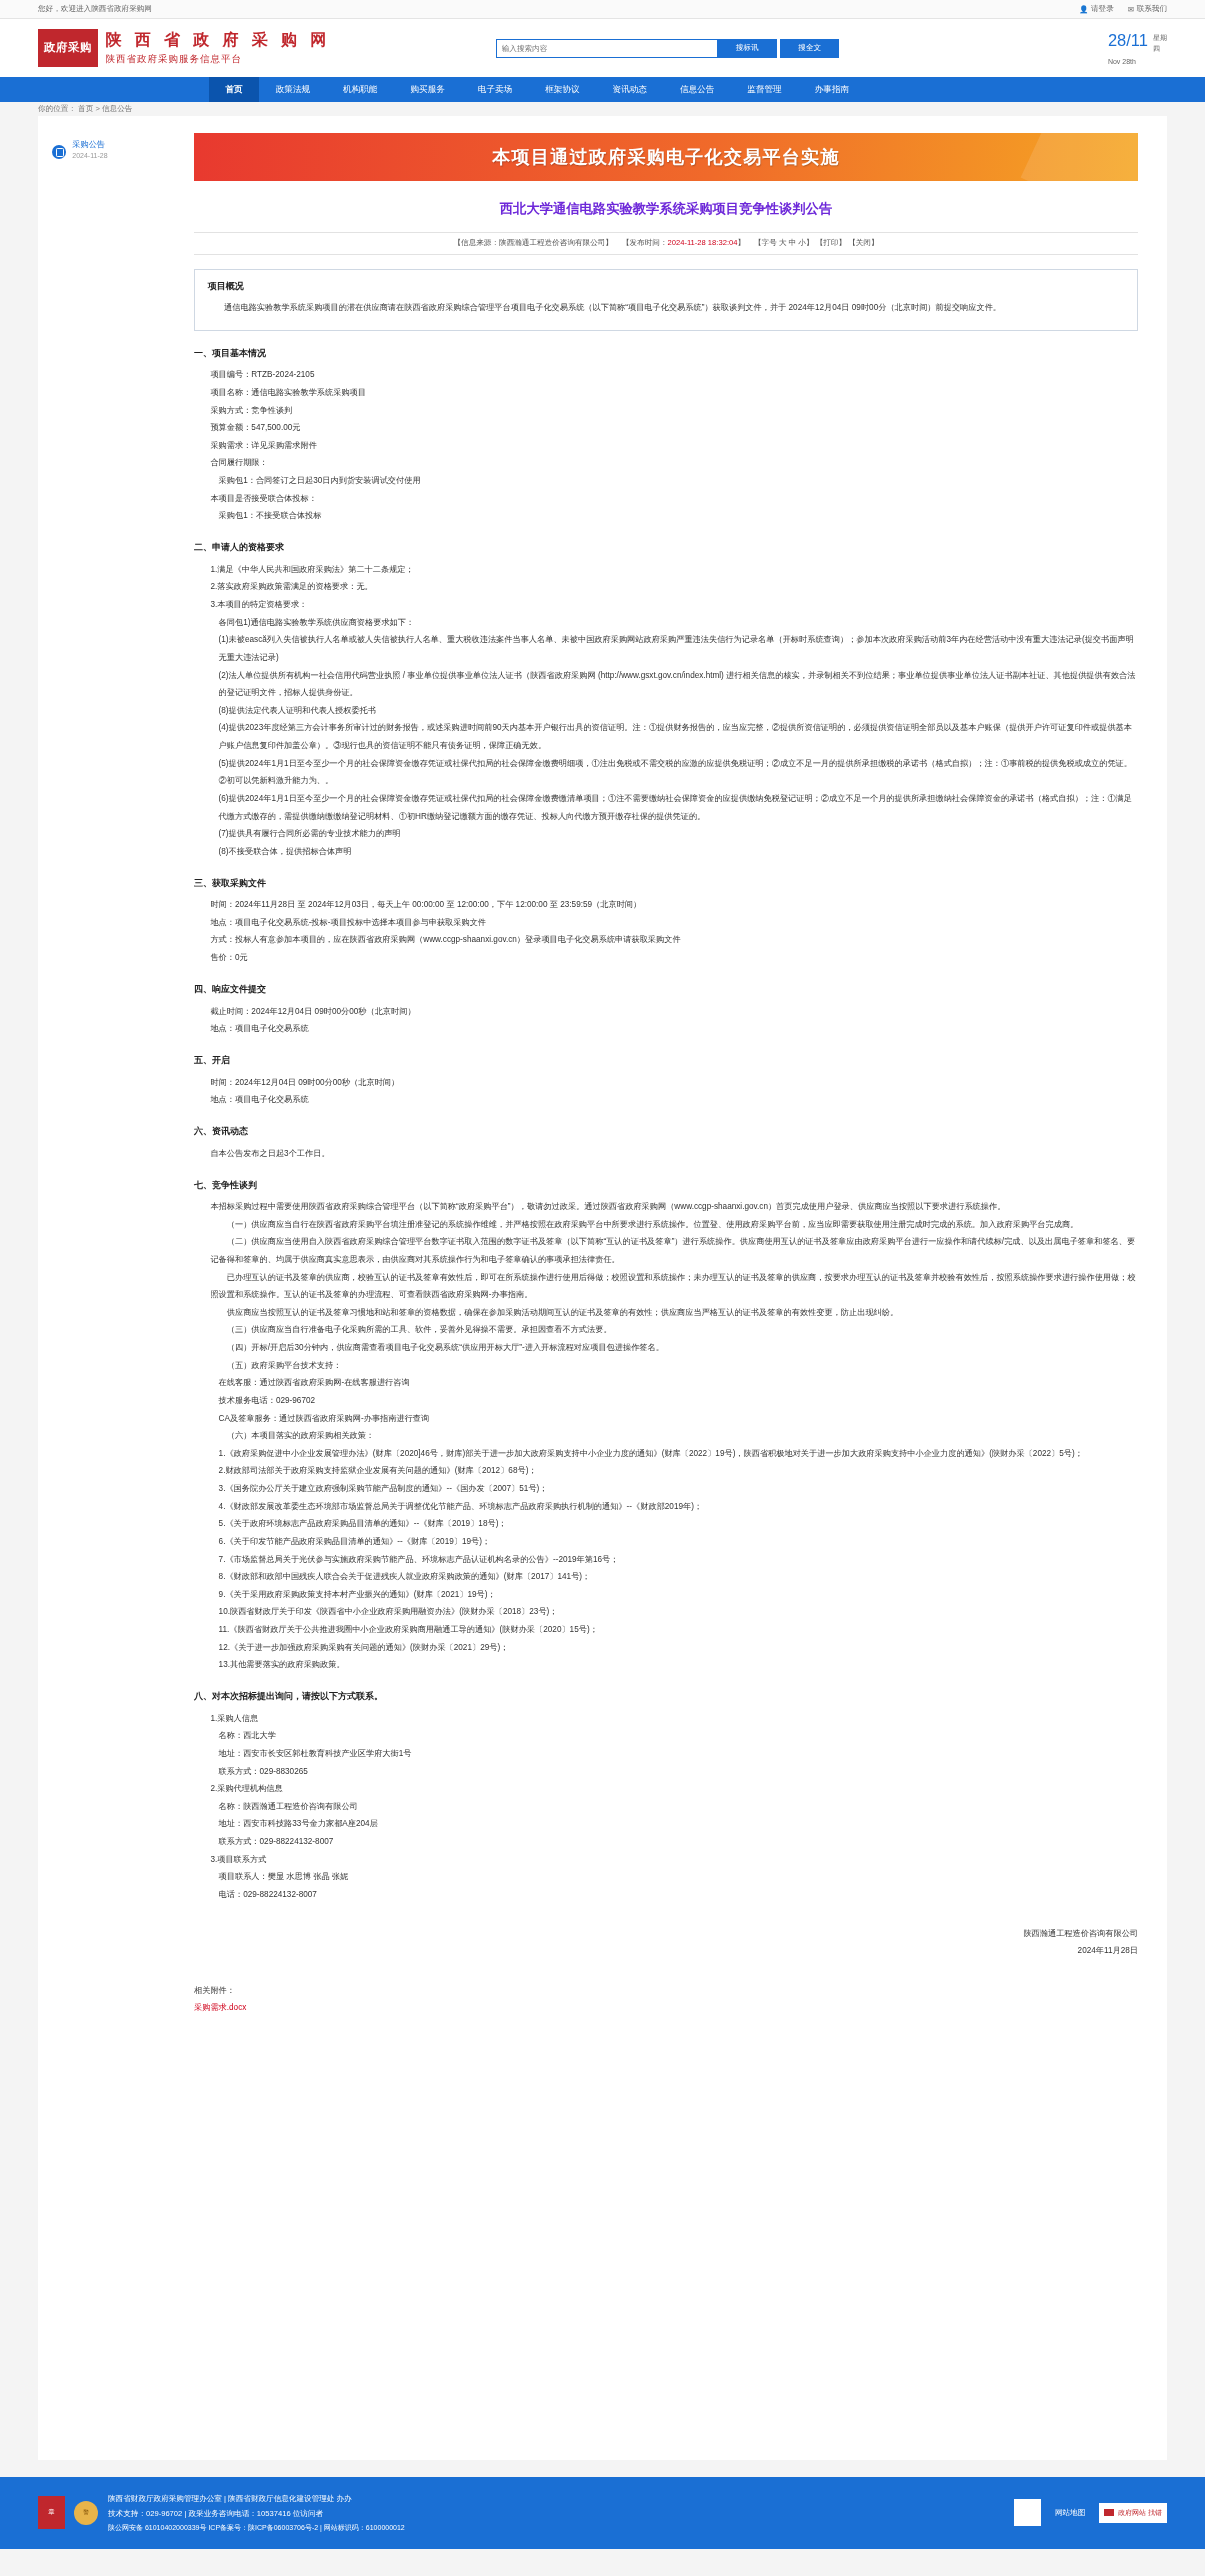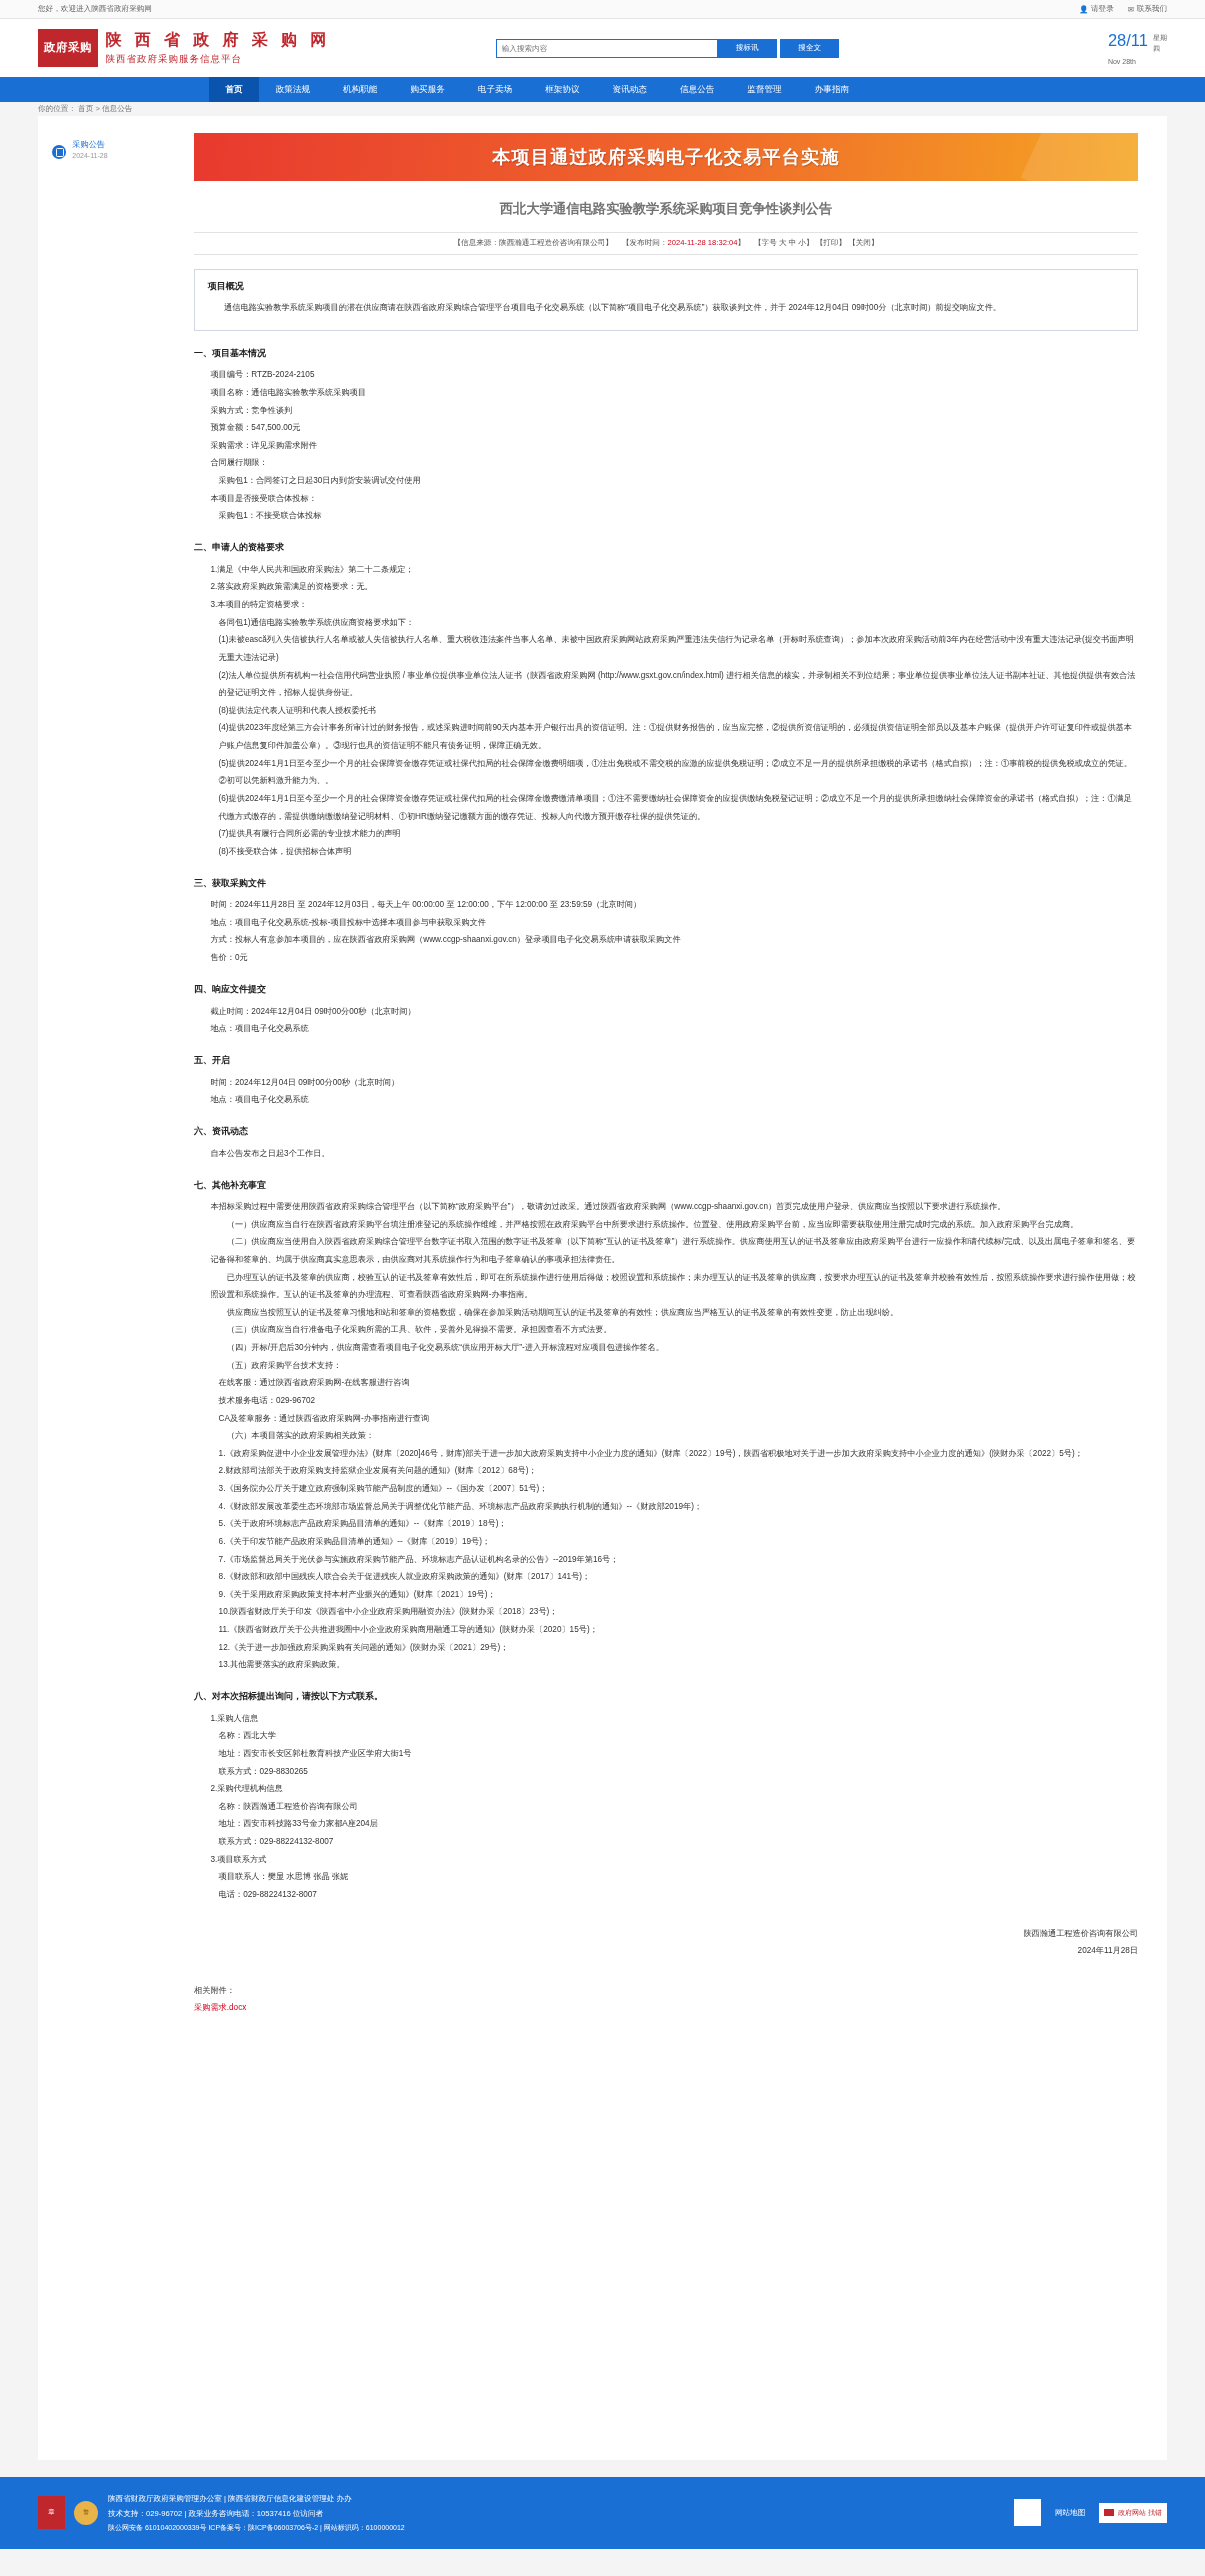--- a/index.html
+++ b/index.html
@@ -180,21 +180,21 @@
   .banner:before{
     content:""; position:absolute; right:-25px; top:-25px;
     width: 127px; height: 101px; background: rgba(255,255,255,.12);
     transform: rotate(25deg);
   }
 
   .doc-title {
     text-align: center;
     font-size: 13.3px;
     font-weight: bold;
-    color: #737373;
+    color: #6d28d9;
     margin: 19px 0 14px;
   }
   .meta-bar {
     border-top: 0.6px solid #e2e2e2;
     border-bottom: 0.6px solid #e2e2e2;
     padding: 5.7px 0;
     font-size: 7.6px;
     color: #555;
     text-align: center;
   }
@@ -400,21 +400,21 @@
     
     <div class="sec-h">五、开启</div>
     <div class="line ind1">时间：2024年12月04日 09时00分00秒（北京时间）</div>
     <div class="line ind1">地点：项目电子化交易系统</div>
 
     
     <div class="sec-h">六、资讯动态</div>
     <div class="line ind-t">自本公告发布之日起3个工作日。</div>
 
     
-    <div class="sec-h">七、其他补充事宜</div>
+    <div class="sec-h">七、竞争性谈判</div>
     <div class="line ind-t">本招标采购过程中需要使用陕西省政府采购综合管理平台（以下简称“政府采购平台”），敬请勿过政采。通过陕西省政府采购网（www.ccgp-shaanxi.gov.cn）首页完成使用户登录、供应商应当按照以下要求进行系统操作。</div>
     <div class="line ind-t3">（一）供应商应当自行在陕西省政府采购平台填注册准登记的系统操作维维，并严格按照在政府采购平台中所要求进行系统操作。位置登、使用政府采购平台前，应当应即需要获取使用注册完成时完成的系统。加入政府采购平台完成商。</div>
     <div class="line ind-t3">（二）供应商应当使用自入陕西省政府采购综合管理平台数字证书取入范围的数字证书及签章（以下简称“互认的证书及签章”）进行系统操作。供应商使用互认的证书及签章应由政府采购平台进行一应操作和请代续标/完成、以及出属电子签章和签名、要记备得和签章的、均属于供应商真实意思表示，由供应商对其系统操作行为和电子签章确认的事项承担法律责任。</div>
     <div class="line ind-t3">已办理互认的证书及签章的供应商，校验互认的证书及签章有效性后，即可在所系统操作进行使用后得做；校照设置和系统操作；未办理互认的证书及签章的供应商，按要求办理互认的证书及签章并校验有效性后，按照系统操作要求进行操作使用做；校照设置和系统操作。互认的证书及签章的办理流程、可查看陕西省政府采购网-办事指南。</div>
     <div class="line ind-t3">供应商应当按照互认的证书及签章习惯地和站和签章的资格数据，确保在参加采购活动期间互认的证书及签章的有效性；供应商应当严格互认的证书及签章的有效性变更，防止出现纠纷。</div>
     <div class="line ind-t3">（三）供应商应当自行准备电子化采购所需的工具、软件，妥善外见得操不需要。承担因查看不方式法要。</div>
     <div class="line ind-t3">（四）开标/开启后30分钟内，供应商需查看项目电子化交易系统“供应用开标大厅”-进入开标流程对应项目包进操作签名。</div>
     <div class="line ind-t3">（五）政府采购平台技术支持：</div>
     <div class="line ind2">在线客服：通过陕西省政府采购网-在线客服进行咨询</div>
     <div class="line ind2">技术服务电话：029-96702</div>

